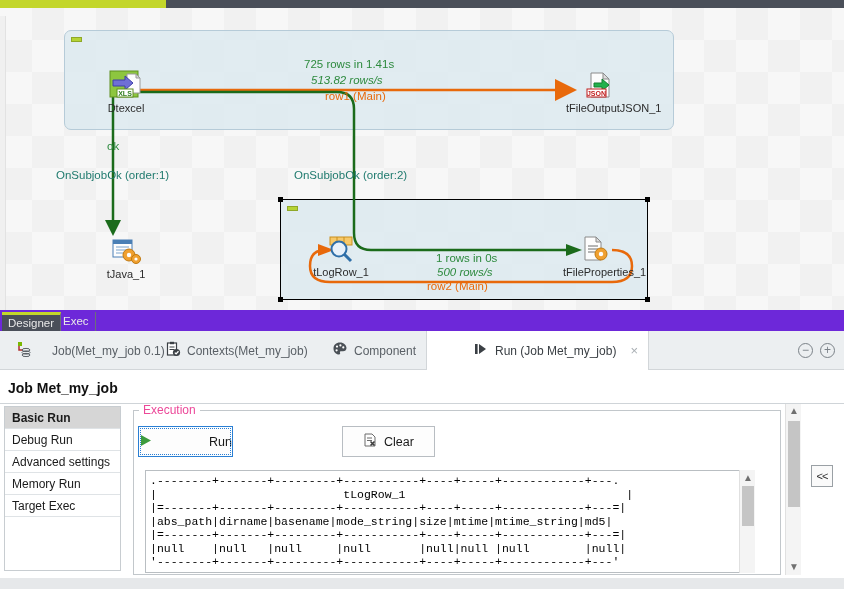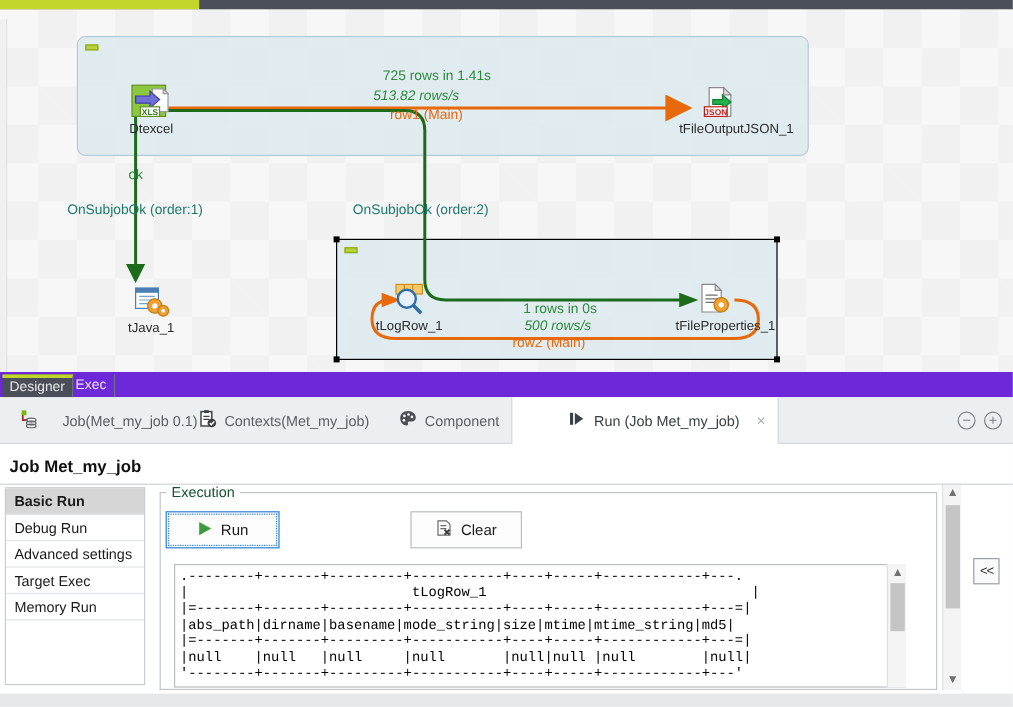--- a/index.html
+++ b/index.html
@@ -124,32 +124,32 @@
   }
   .navitem.active { background: #d6d6d6; font-weight: bold; }
 
   
   #exec-group {
     position: absolute; left: 133px; top: 40px; width: 648px; height: 165px;
     border: 1px solid #c2c7cb; border-top-color: transparent;
   }
   #exec-legend {
     position: absolute; left: 139px; top: 33px;
-    background: #fff; padding: 0 4px; font-size: 12px; color: #14532d;
+    background: #fff; padding: 0 4px; font-size: 12px; color: #ec4899;
   }
   #exec-line-l { position:absolute; left:133px; top:40px; width:6px; height:1px; background:#c2c7cb; }
   #exec-line-r { position:absolute; left:196px; top:40px; width:585px; height:1px; background:#c2c7cb; }
 
   .btn {
     position: absolute; top: 56px; height: 31px;
     background: #fdfdfd; border: 1px solid #b8bdc2;
     display: flex; align-items: center; justify-content: center; gap: 7px;
     font-size: 12.5px; color: #1a1a1a;
   }
-  .btn.focused { border: 1px solid #2a7fd4; outline: 1px dotted #2a7fd4; outline-offset: -3px; }
+  .btn.focused { border: 1px solid #2a7fd4; outline: 1px dotted #2a7fd4; outline-offset: -3px; justify-content: space-between; }
   .btn.disabled { color: #a6abaf; }
 
   
   #console {
     position: absolute; left: 145px; top: 100px; width: 610px; height: 103px;
     background: #fff; border: 1px solid #b9bec2;
     overflow: hidden;
   }
   #console pre {
     margin: 0; padding: 3px 0 0 4px;
@@ -302,21 +302,21 @@
         <line x1="11" y1="12" x2="21" y2="12" stroke="#6f6f6f"></line>
         <line x1="11" y1="15" x2="21" y2="15" stroke="#6f6f6f"></line>
         <line x1="11" y1="18" x2="18" y2="18" stroke="#6f6f6f"></line>
         <circle cx="24" cy="20" r="6" fill="#f0a030" stroke="#c07a12"></circle>
         <circle cx="24" cy="20" r="2.2" fill="#fdfdfd"></circle>
       </svg>
     </div>
     <div class="label">tFileProperties_1</div>
   </div>
 
-  <div class="conn-label green-txt" style="left:319px; top:50px;">725 rows in 1.41s</div>
+  <div class="conn-label green-txt" style="left:304px; top:50px;">725 rows in 1.41s</div>
   <div class="conn-label green-txt-i" style="left:311px; top:66px;">513.82 rows/s</div>
   <div class="conn-label orange-txt" style="left:325px; top:82px;">row1 (Main)</div>
 
   <div class="conn-label green-txt" style="left:436px; top:244px;">1 rows in 0s</div>
   <div class="conn-label green-txt-i" style="left:437px; top:258px;">500 rows/s</div>
   <div class="conn-label orange-txt" style="left:427px; top:272px;">row2 (Main)</div>
 
   <div class="conn-label green-txt" style="left:107px; top:132px;">ok</div>
   <div class="conn-label teal-txt" style="left:56px; top:161px;">OnSubjobOk (order:1)</div>
   <div class="conn-label teal-txt" style="left:294px; top:161px;">OnSubjobOk (order:2)</div>
@@ -400,24 +400,24 @@
     <div class="navitem active">
       <span>Basic Run</span>
     </div>
     <div class="navitem">
       <span>Debug Run</span>
     </div>
     <div class="navitem">
       <span>Advanced settings</span>
     </div>
     <div class="navitem">
+      <span>Memory Run</span>
+    </div>
+    <div class="navitem">
       <span>Target Exec</span>
-    </div>
-    <div class="navitem">
-      <span>Memory Run</span>
     </div>
   </div>
 
   <div id="exec-group"></div>
   <div id="exec-line-l"></div>
   <div id="exec-line-r"></div>
   <div id="exec-legend">Execution</div>
 
   <div class="btn focused" style="left:138px; width:95px;">
     <span>

